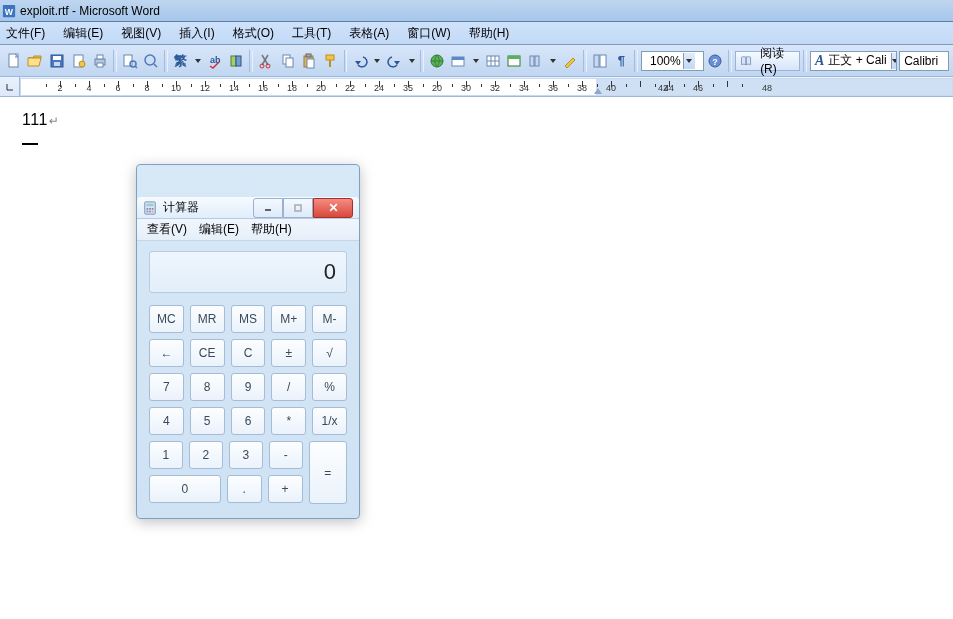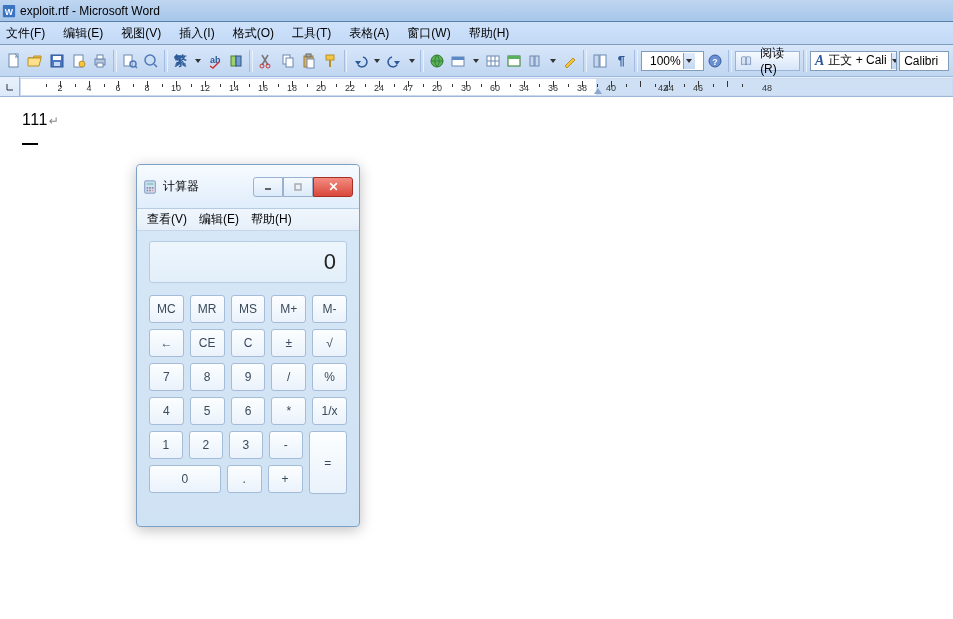--- a/index.html
+++ b/index.html
@@ -61,23 +61,23 @@
   .doc .cursor-mark { width:16px; height:2px; background:#000; margin-top:14px;}
 
   
   .calc {
     position:absolute; left:136px; top:164px; width:224px;
     background:linear-gradient(#d7e8f7,#cfe2f3);
     border:1px solid #7da0c7; border-radius:4px;
     box-shadow:0 3px 14px rgba(0,0,0,0.25);
   }
   .calc-title {
-    height:44px; background:linear-gradient(#f6fbff,#e0edfb);
+    height:22px; background:linear-gradient(#f6fbff,#e0edfb);
     border-bottom:1px solid #b7cbe1; border-top-left-radius:4px; border-top-right-radius:4px;
-    display:flex; align-items:center; justify-content:space-between; padding:0 0 0 6px;
+    display:flex; align-items:center; justify-content:space-between; padding:0 0 0 6px;margin-top:32px;
   }
   .calc-title .left { display:flex; align-items:center; gap:6px; font-size:12px; color:#000;}
   .calc-title .calc-icon { width:14px; height:14px; }
   .calc-title .winbtns { display:flex; gap:0; height:20px; margin-right:6px;}
   .winbtn {
     width:30px; height:20px; border:1px solid #9ab2cf; display:flex; align-items:center; justify-content:center;
     font-size:10px; line-height:1;
   }
   .winbtn.min { background:linear-gradient(#f4f9ff,#dceaf9); border-top-left-radius:3px; border-bottom-left-radius:3px;}
   .winbtn.max { background:linear-gradient(#f4f9ff,#dceaf9); color:#9aa; }
@@ -91,21 +91,21 @@
     height:22px; background:linear-gradient(#f0f6fd,#e6eff9); border-bottom:1px solid #c5d6ea;
     display:flex; align-items:center; gap:12px; padding-left:10px; font-size:12px; color:#000;
   }
 
   .calc-display {
     margin:10px 12px 8px 12px; height:42px; background:linear-gradient(#eef6fd,#e2eef9);
     border:1px solid #b7cbe1; border-radius:3px; display:flex; align-items:center; justify-content:flex-end;
     padding:0 10px; font-size:22px; color:#222;
   }
 
-  .calc-keys { padding:4px 12px 32px 12px; }
+  .calc-keys { padding:4px 12px 14px 12px; }
   .calc-row { display:flex; gap:6px; margin-bottom:6px; }
   .ckey {
     height:28px; background:linear-gradient(#fcfeff,#eaf2fb);
     border:1px solid #a5bcd8; border-radius:3px;
     display:flex; align-items:center; justify-content:center;
     font-size:12px; color:#3a4a5c; flex:1;
   }
   .ckey.w1 { flex:1; }
   .ckey.eq { height:63px; }
   .calc-bottom { display:flex; gap:6px; }
@@ -350,24 +350,24 @@
       <div class="num" style="left: 97px;">6</div>
       <div class="num" style="left: 126px;">8</div>
       <div class="num" style="left: 155px;">10</div>
       <div class="num" style="left: 184px;">12</div>
       <div class="num" style="left: 213px;">14</div>
       <div class="num" style="left: 242px;">16</div>
       <div class="num" style="left: 271px;">18</div>
       <div class="num" style="left: 300px;">20</div>
       <div class="num" style="left: 329px;">22</div>
       <div class="num" style="left: 358px;">24</div>
-      <div class="num" style="left: 387px;">47</div>
+      <div class="num" style="left: 387px;">35</div>
       <div class="num" style="left: 416px;">20</div>
       <div class="num" style="left: 445px;">30</div>
-      <div class="num" style="left: 474px;">60</div>
+      <div class="num" style="left: 474px;">32</div>
       <div class="num" style="left: 503px;">34</div>
       <div class="num" style="left: 532px;">36</div>
       <div class="num" style="left: 561px;">38</div>
       <div class="num" style="left: 590px;">40</div>
       <div class="num" style="left: 619px; margin-left: 23px;">42</div>
       <div class="num" style="left: 648px;">44</div>
       <div class="num" style="left: 677px;">46</div>
       <div class="num" style="left: 746px;">48</div>
       <div class="tick small" style="left: 24.5px;"></div>
       <div class="tick " style="left: 39px;"></div>

